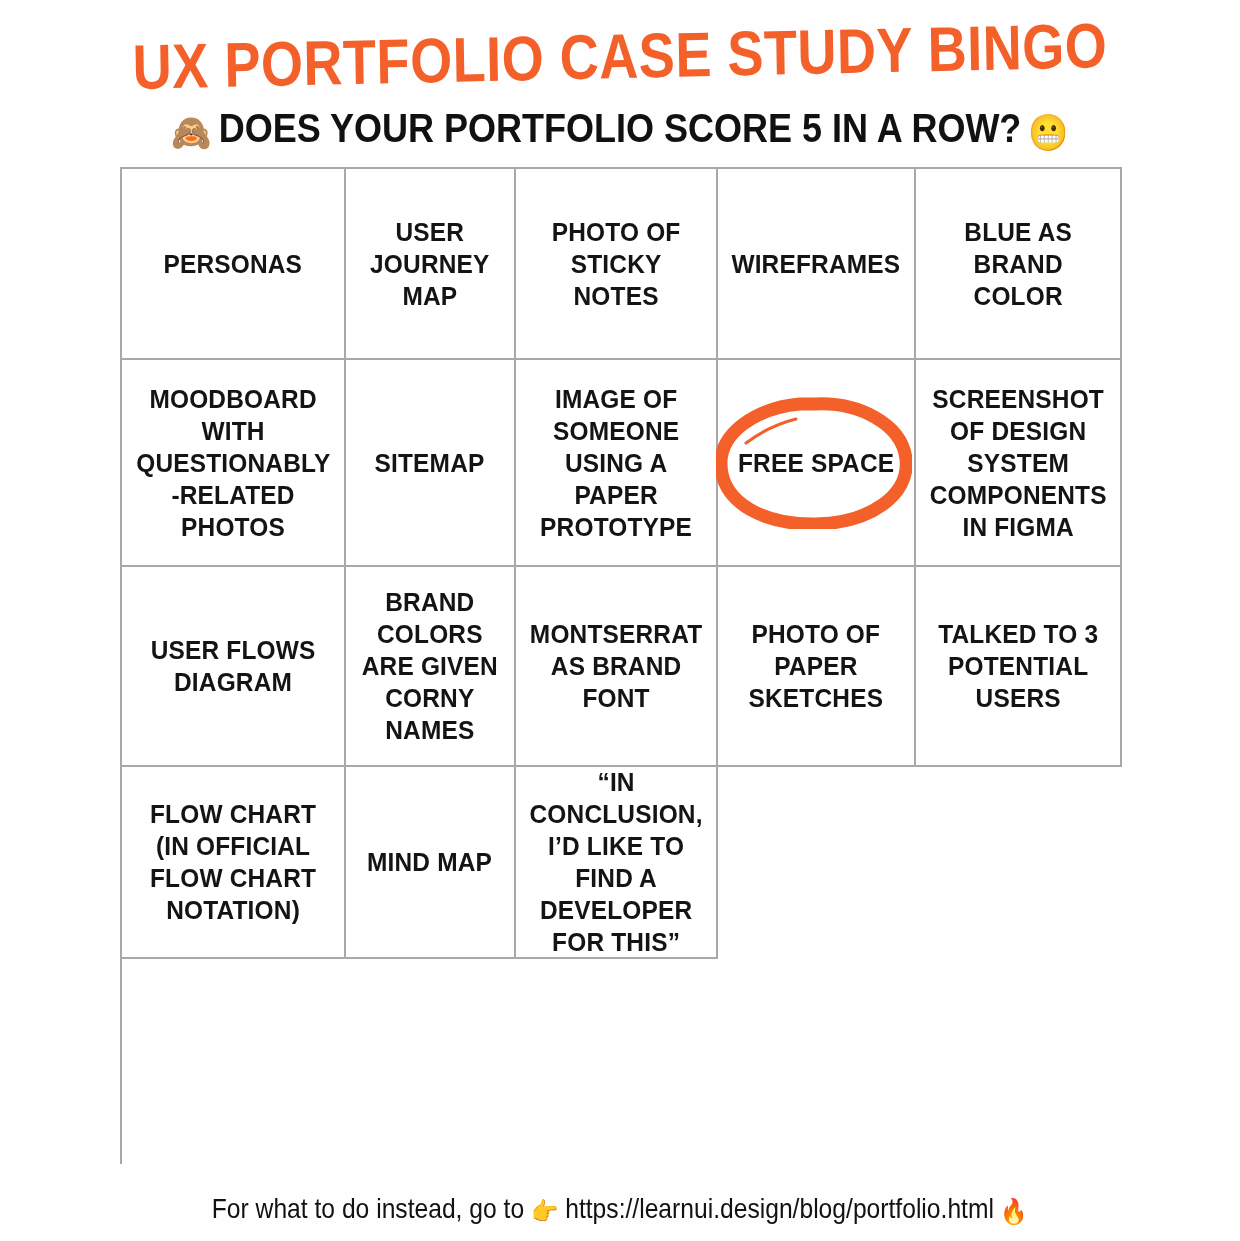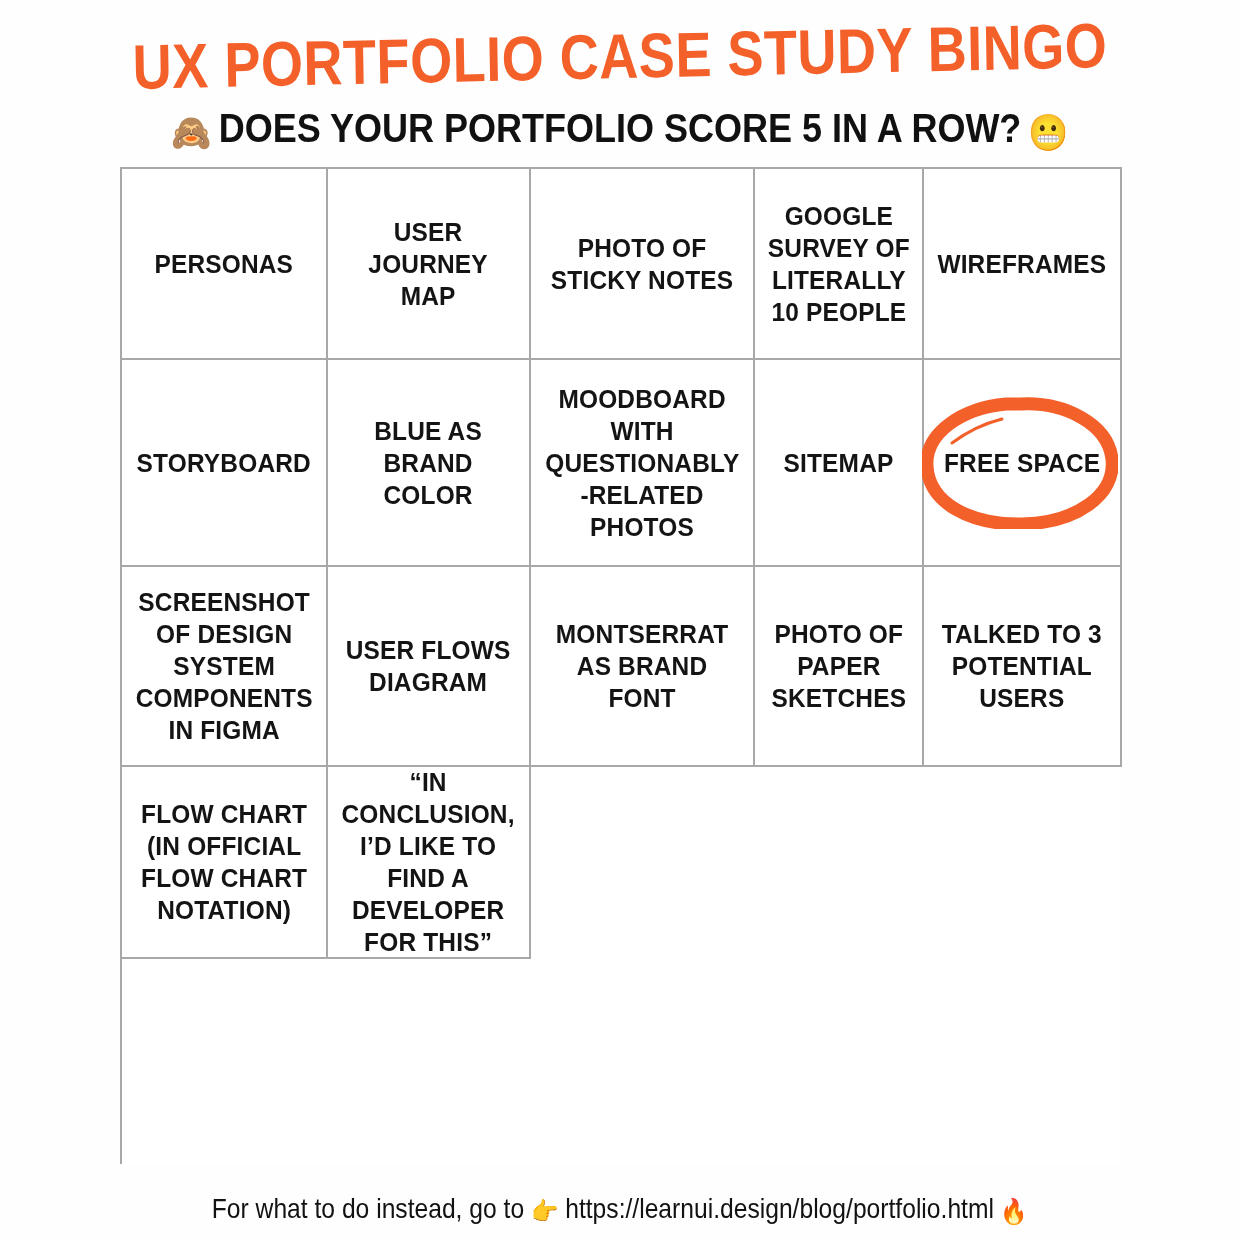--- a/index.html
+++ b/index.html
@@ -154,61 +154,64 @@
       <div class="cell">
         <div class="cell-text">PERSONAS</div>
       </div>
       <div class="cell">
         <div class="cell-text">USER JOURNEY MAP</div>
       </div>
       <div class="cell">
         <div class="cell-text">PHOTO OF STICKY NOTES</div>
       </div>
       <div class="cell">
-        <div class="cell-text">GOOGLE SURVEY OF LITERALLY 10 PEOPLE</div>
-      </div>
-      <div class="cell">
         <div class="cell-text">WIREFRAMES</div>
       </div>
       <div class="cell">
-        <div class="cell-text">STORYBOARD</div>
-      </div>
-      <div class="cell">
         <div class="cell-text">BLUE AS BRAND COLOR</div>
       </div>
       <div class="cell">
         <div class="cell-text">MOODBOARD WITH QUESTIONABLY -RELATED PHOTOS</div>
       </div>
       <div class="cell">
         <div class="cell-text">SITEMAP</div>
+      </div>
+      <div class="cell">
+        <div class="cell-text">IMAGE OF SOMEONE USING A PAPER PROTOTYPE</div>
       </div>
       <div class="cell free-cell">
         <svg class="circle-mark" viewBox="0 0 196 132">
           <path d="M99 7 C143 5 186 27 190 62 C194 98 154 126 100 127 C48 128 7 106 5 69 C3 36 40 11 84 7 Z" fill="none" stroke="#F4602A" stroke-width="13" stroke-linecap="round" stroke-linejoin="round"></path>
           <path d="M30 46 C46 34 64 26 80 22" fill="none" stroke="#F4602A" stroke-width="3" stroke-linecap="round"></path>
         </svg>
         <div class="cell-text">FREE SPACE</div>
       </div>
       <div class="cell">
         <div class="cell-text">SCREENSHOT OF DESIGN SYSTEM COMPONENTS IN FIGMA</div>
       </div>
       <div class="cell">
         <div class="cell-text">USER FLOWS DIAGRAM</div>
       </div>
       <div class="cell">
+        <div class="cell-text">BRAND COLORS ARE GIVEN CORNY NAMES</div>
+      </div>
+      <div class="cell">
         <div class="cell-text">MONTSERRAT AS BRAND FONT</div>
       </div>
       <div class="cell">
         <div class="cell-text">PHOTO OF PAPER SKETCHES</div>
       </div>
       <div class="cell">
         <div class="cell-text">TALKED TO 3 POTENTIAL USERS</div>
       </div>
       <div class="cell">
         <div class="cell-text">FLOW CHART (IN OFFICIAL FLOW CHART NOTATION)</div>
+      </div>
+      <div class="cell">
+        <div class="cell-text">MIND MAP</div>
       </div>
       <div class="cell">
         <div class="cell-text">“IN CONCLUSION, I’D LIKE TO FIND A DEVELOPER FOR THIS”</div>
       </div>
     </div>
 
   <div class="footer">
     <span>For what to do instead, go to</span>
     <span class="emo">👉</span>
     <span>https://learnui.design/blog/portfolio.html</span>

